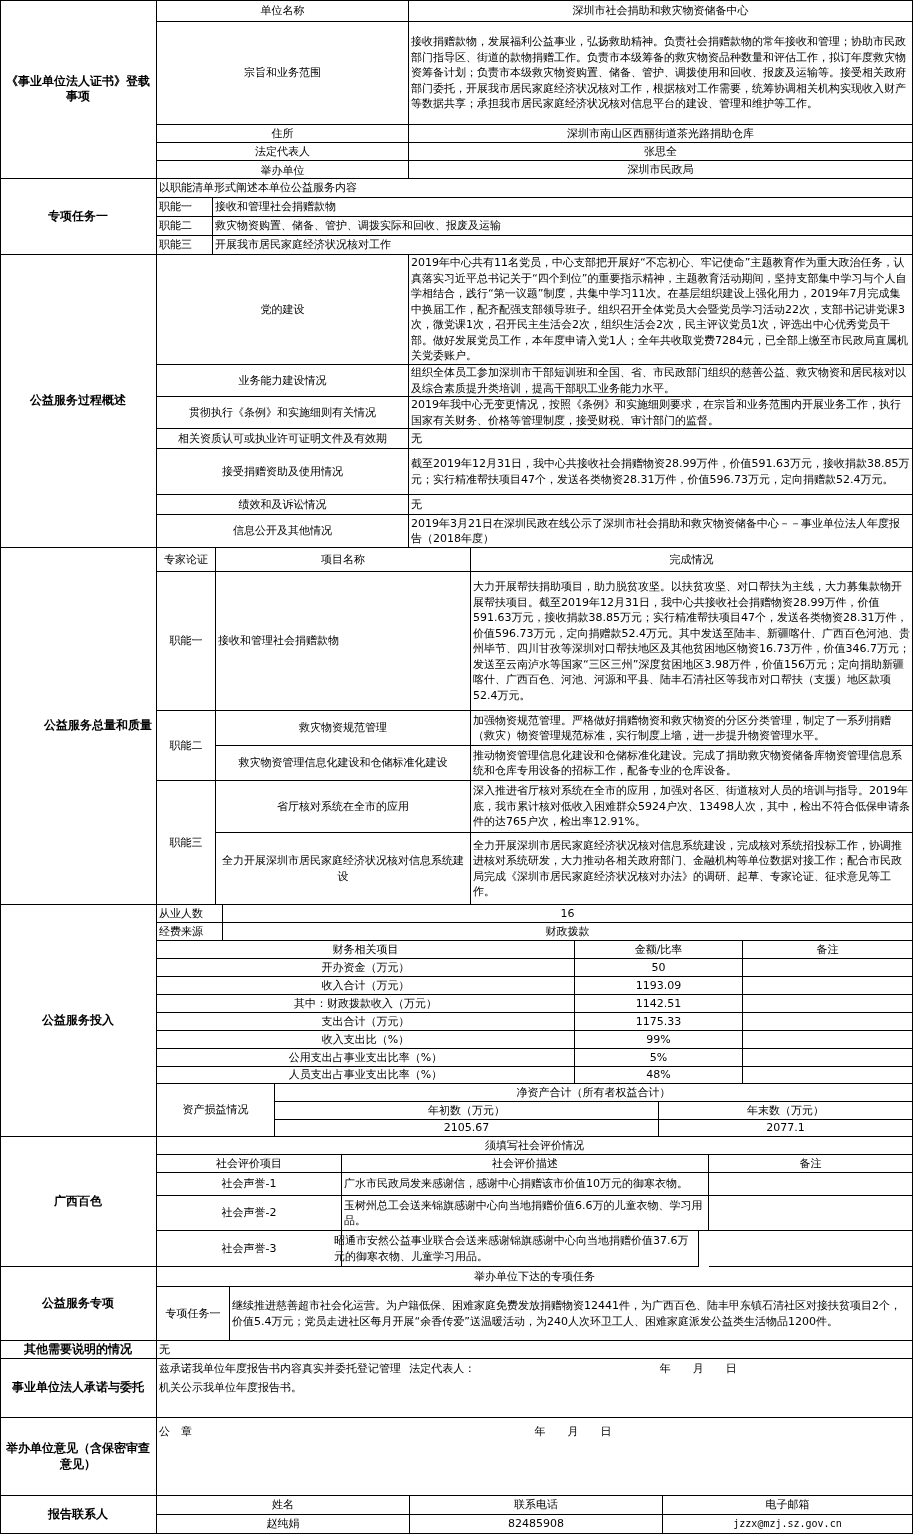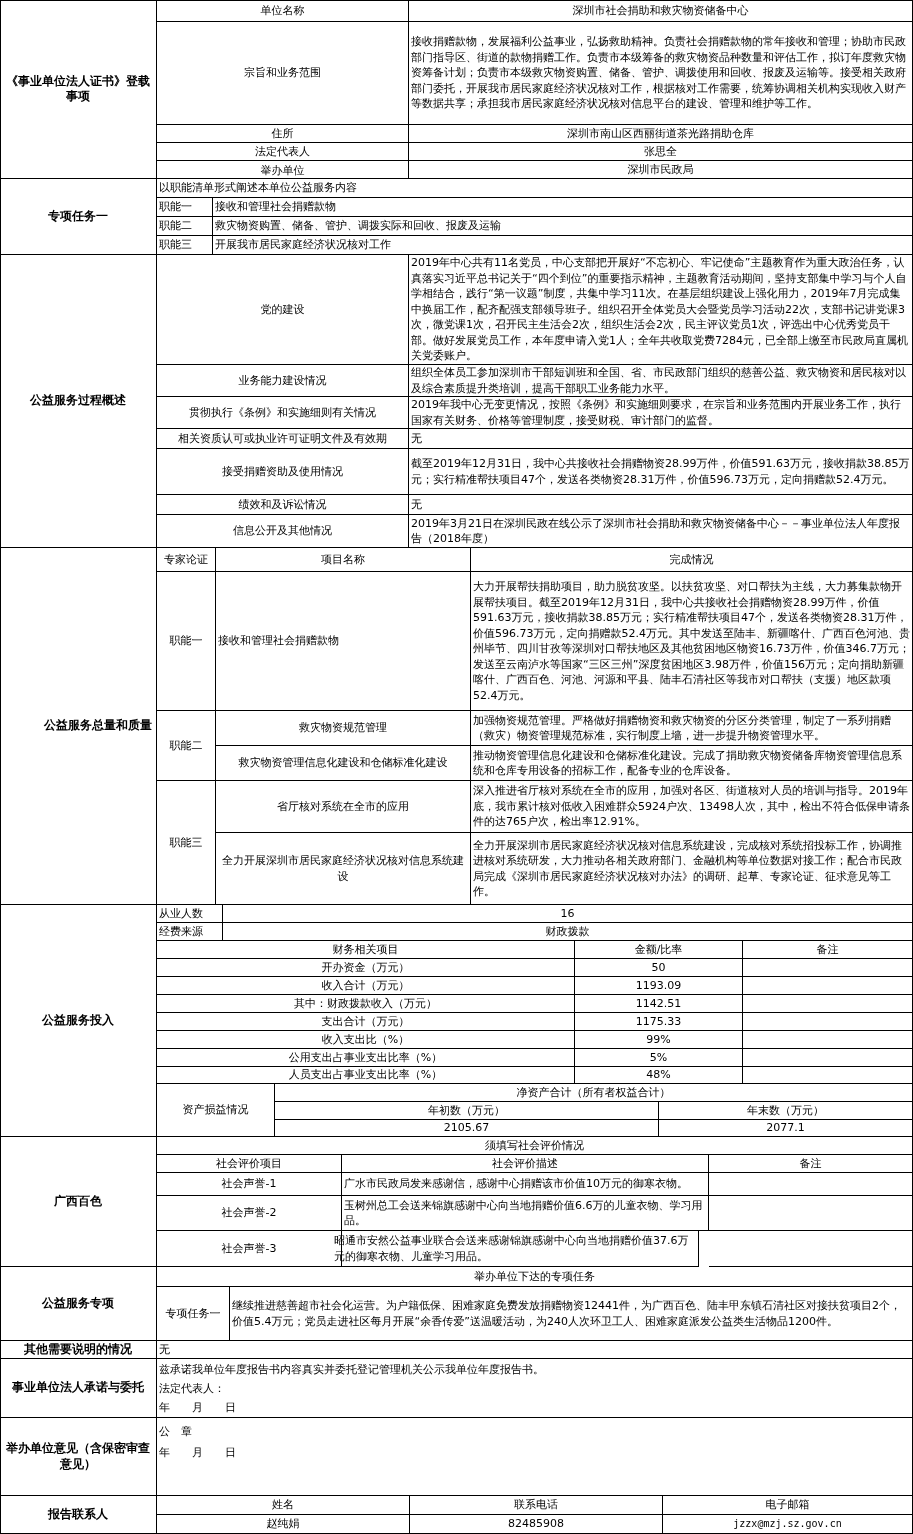--- a/index.html
+++ b/index.html
@@ -6,21 +6,21 @@
   body { width: 913px; height: 1534px; position: relative; overflow: hidden;
          font-family: "DejaVu Sans", "Liberation Sans", sans-serif; font-size: 11px; color: #000; }
   .c { position: absolute; box-sizing: border-box; border-right: 1px solid #000; border-bottom: 1px solid #000;
        display: flex; align-items: center; overflow: hidden; line-height: 15.5px; }
   .ctr { justify-content: center; text-align: center; }
   .lft { justify-content: flex-start; text-align: left; padding-left: 2px; padding-right: 2px; }
   .bold { font-weight: bold; font-size: 12px; }
   .c > span { display: block; width: 100%; }
   .ctr > span { text-align: center; }
   .lft > span { text-align: left; }
-  .block { flex-direction: column; align-items: flex-start; justify-content: center; }
+  .block { flex-direction: row; align-items: flex-start; justify-content: center; }
   .block span { width: 100%; }
   .frame { position: absolute; left: 0; top: 0; width: 913px; height: 1534px; box-sizing: border-box;
            border-left: 1px solid #000; border-top: 1px solid #000; pointer-events: none; }
 </style>
 </head>
 <body>
 
 <div class="frame"></div>
 
 <div class="c ctr bold" style="left:0;top:0;width:157px;height:179px;">

